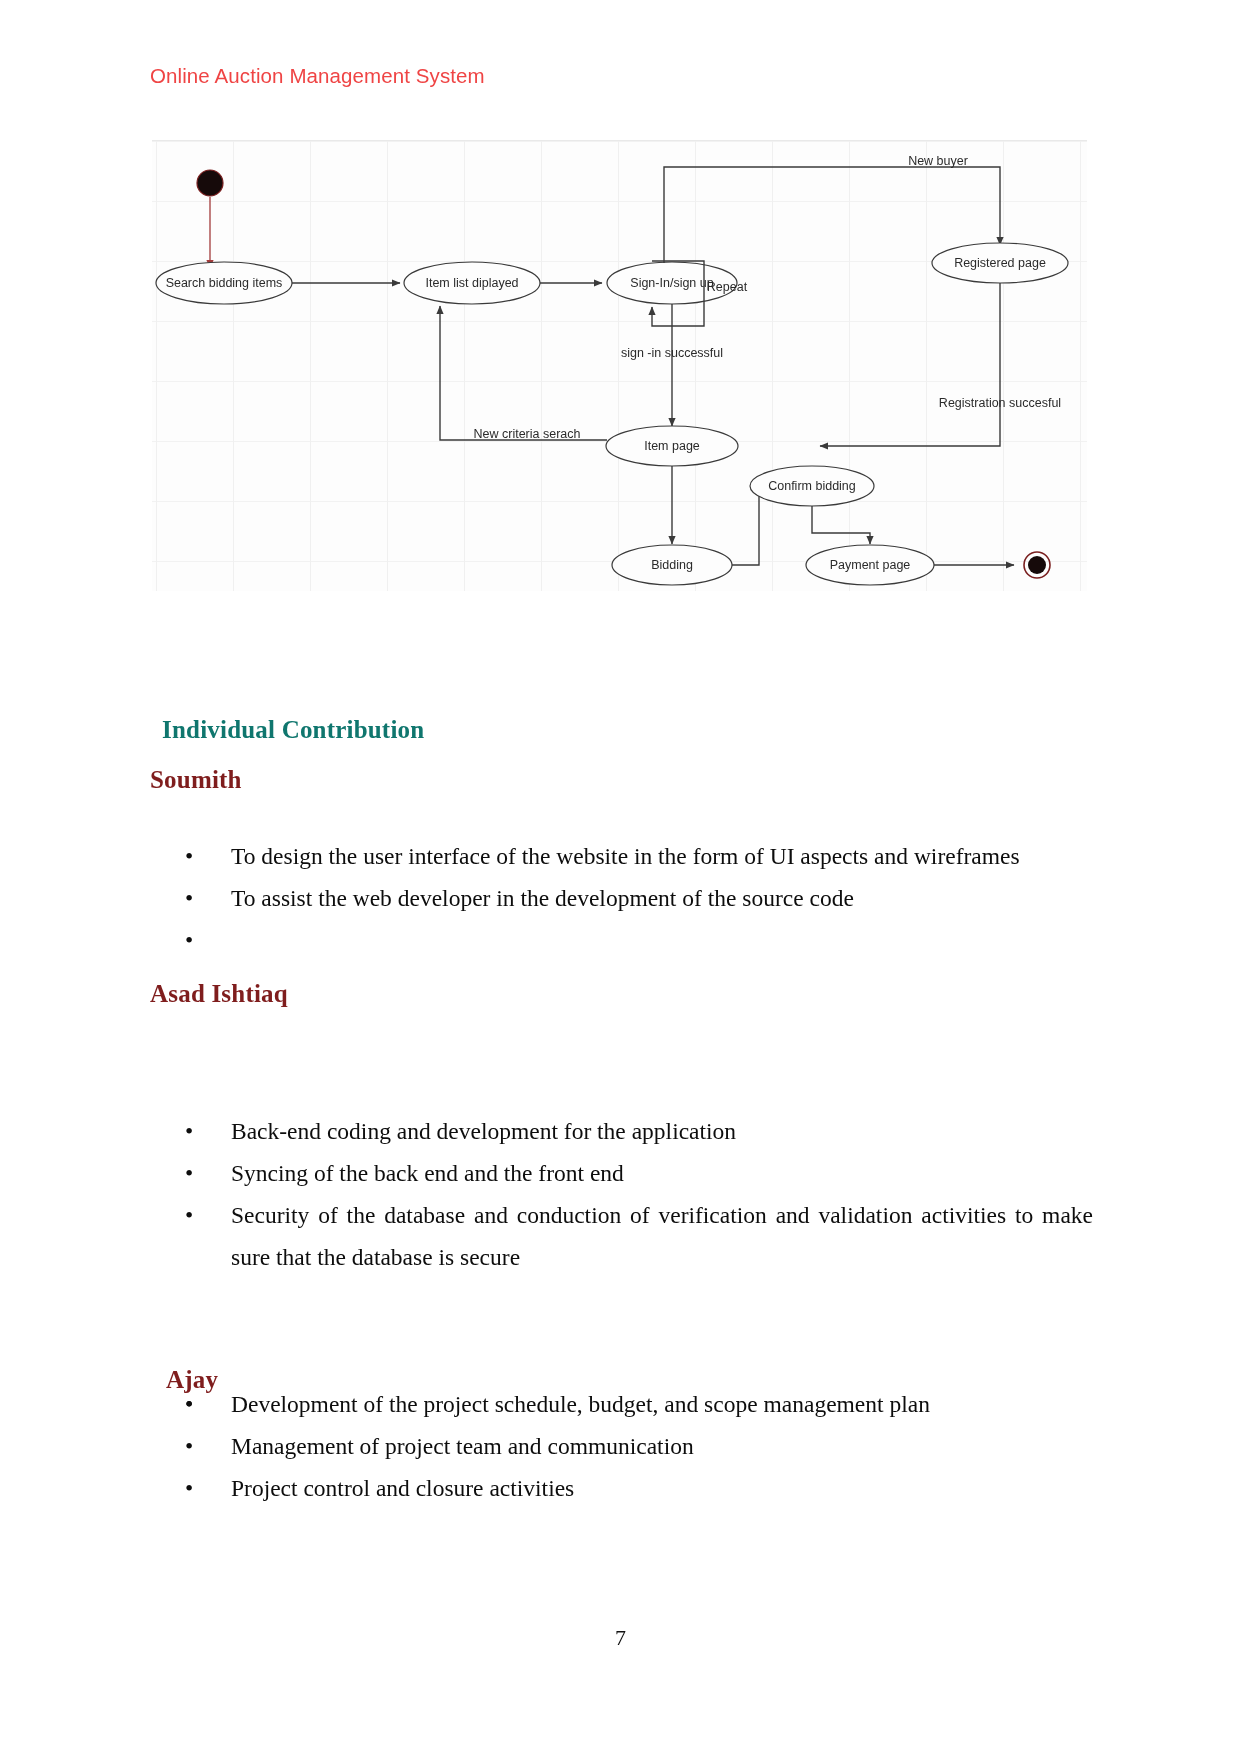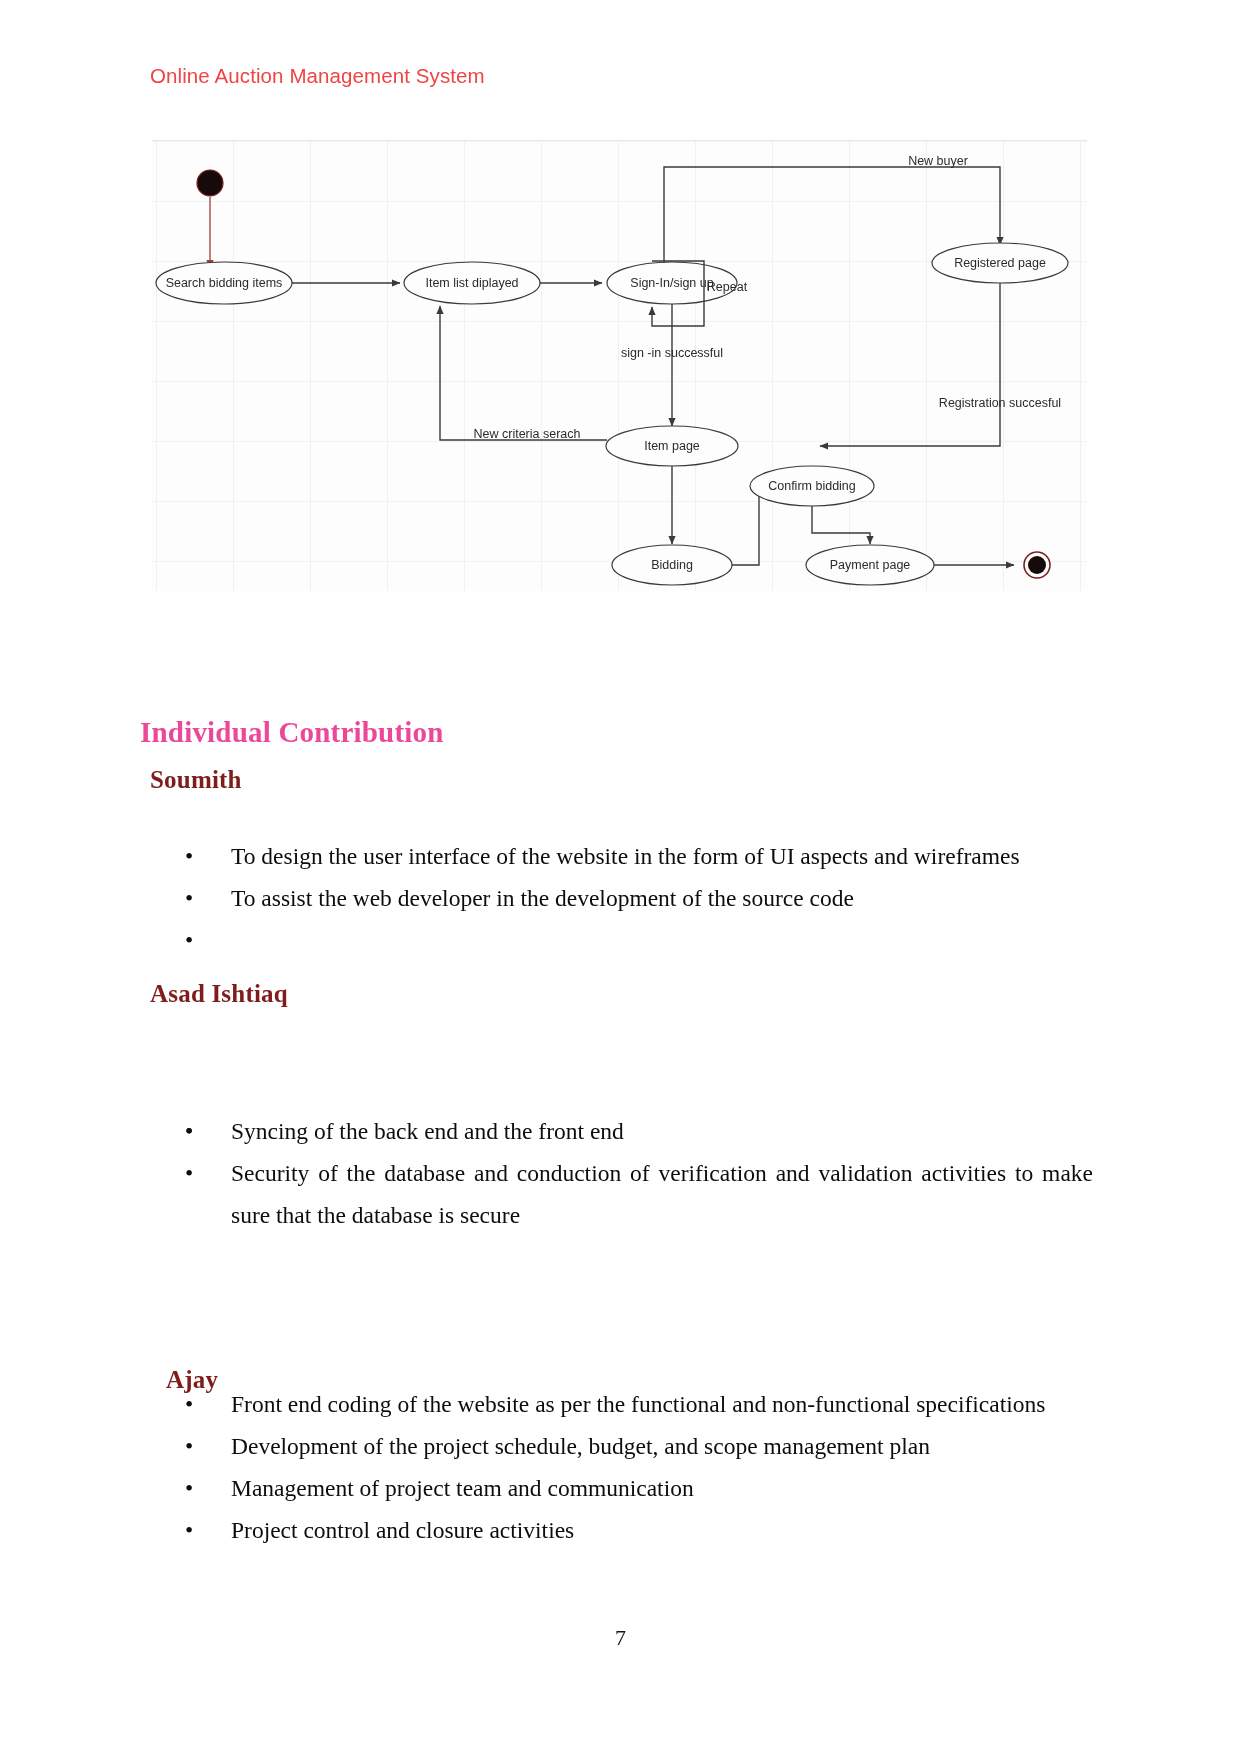--- a/index.html
+++ b/index.html
@@ -76,25 +76,25 @@
     fill: none;
   }
   .ln-red {
     stroke: #a33b3b;
     stroke-width: 1.3;
     fill: none;
   }
   
   .h-section {
     position: absolute;
-    left: 140px;
+    left: 162px;
     font-family: "Liberation Serif", serif;
     font-weight: bold;
-    font-size: 29px;
-    color: #ec4899;
+    font-size: 25px;
+    color: #0f766e;
     letter-spacing: 0.2px;
   }
   .h-person {
     position: absolute;
     left: 150px;
     font-family: "Liberation Serif", serif;
     font-size: 25px;
     color: #7f1d1d;
     letter-spacing: 0.2px;
   }
@@ -229,37 +229,37 @@
     <li>
       <span class="bdot">•</span>
     </li>
   </ul>
 
   <h3 class="h-person" style="top: 980px; margin:0;">Asad Ishtiaq</h3>
 
   <ul class="bullets" style="top: 1110px;">
     <li>
       <span class="bdot">•</span>
+      <span>Back-end coding and development for the application</span>
     </li>
     <li>
       <span class="bdot">•</span>
       <span>Syncing of the back end and the front end</span>
     </li>
     <li>
       <span class="bdot">•</span>
       <span>Security of the database and conduction of verification and validation activities to make sure that the database is secure</span>
     </li>
   </ul>
 
   <h3 class="h-person" style="top: 1350px; margin:16px;">Ajay</h3>
 
   <ul class="bullets" style="top: 1383px;">
     <li>
       <span class="bdot">•</span>
-      <span>Front end coding of the website as per the functional and non-functional specifications</span>
     </li>
     <li>
       <span class="bdot">•</span>
       <span>Development of the project schedule, budget, and scope management plan</span>
     </li>
     <li>
       <span class="bdot">•</span>
       <span>Management of project team and communication</span>
     </li>
     <li>

